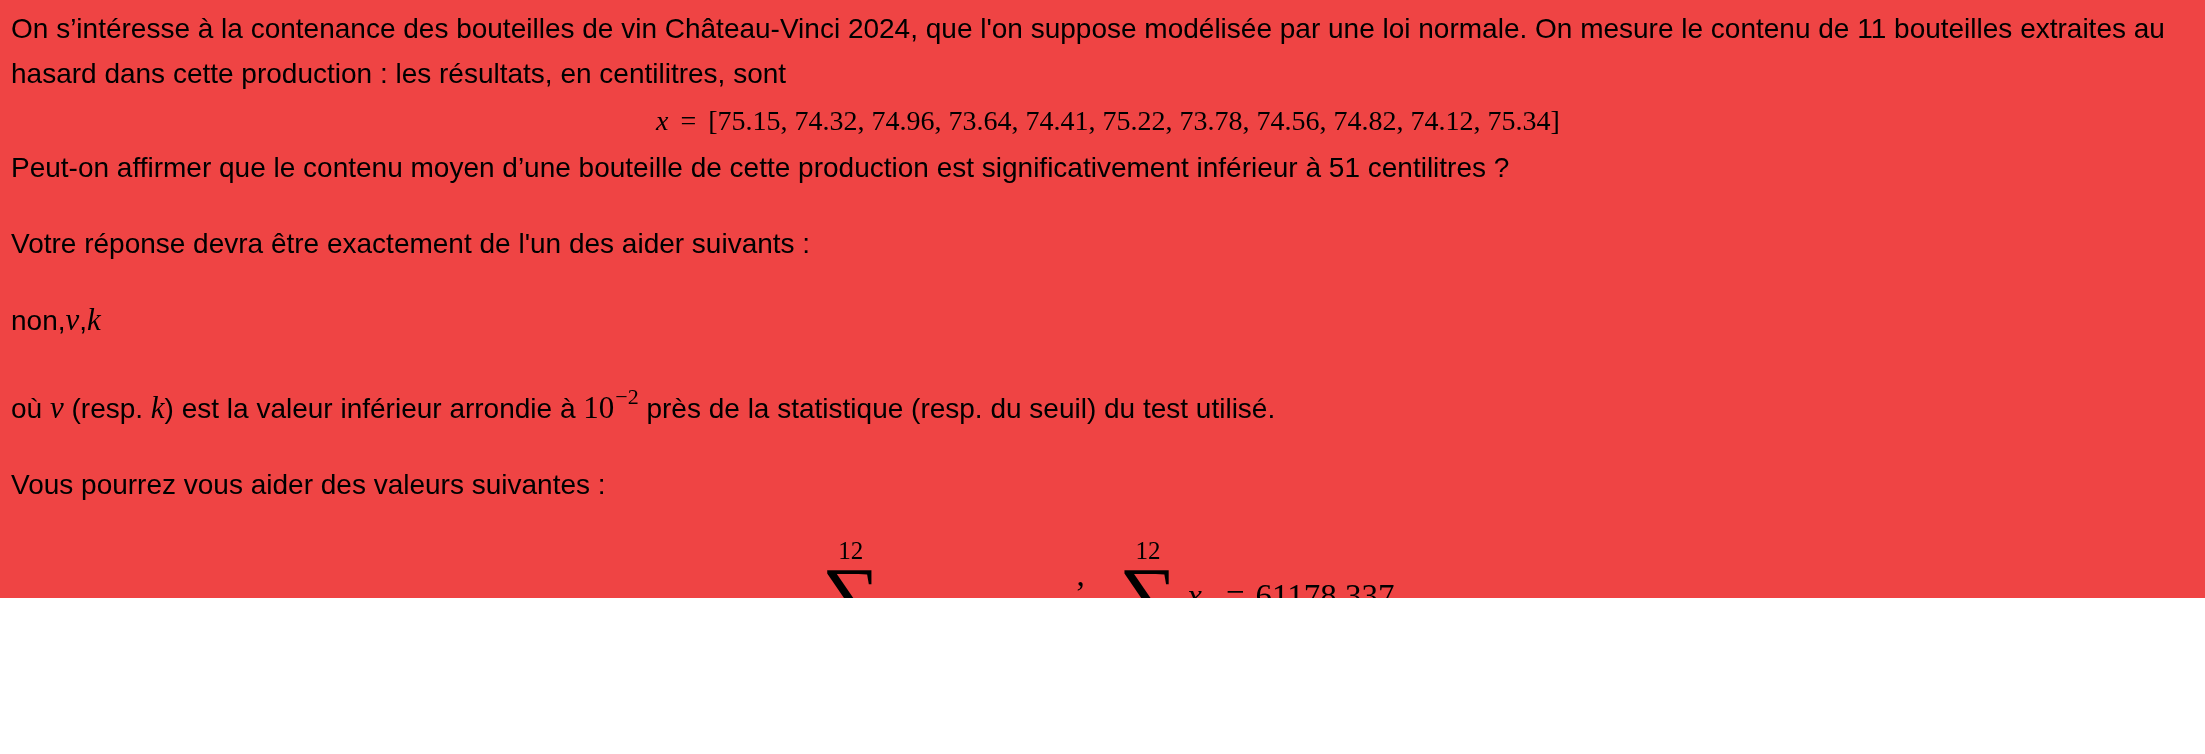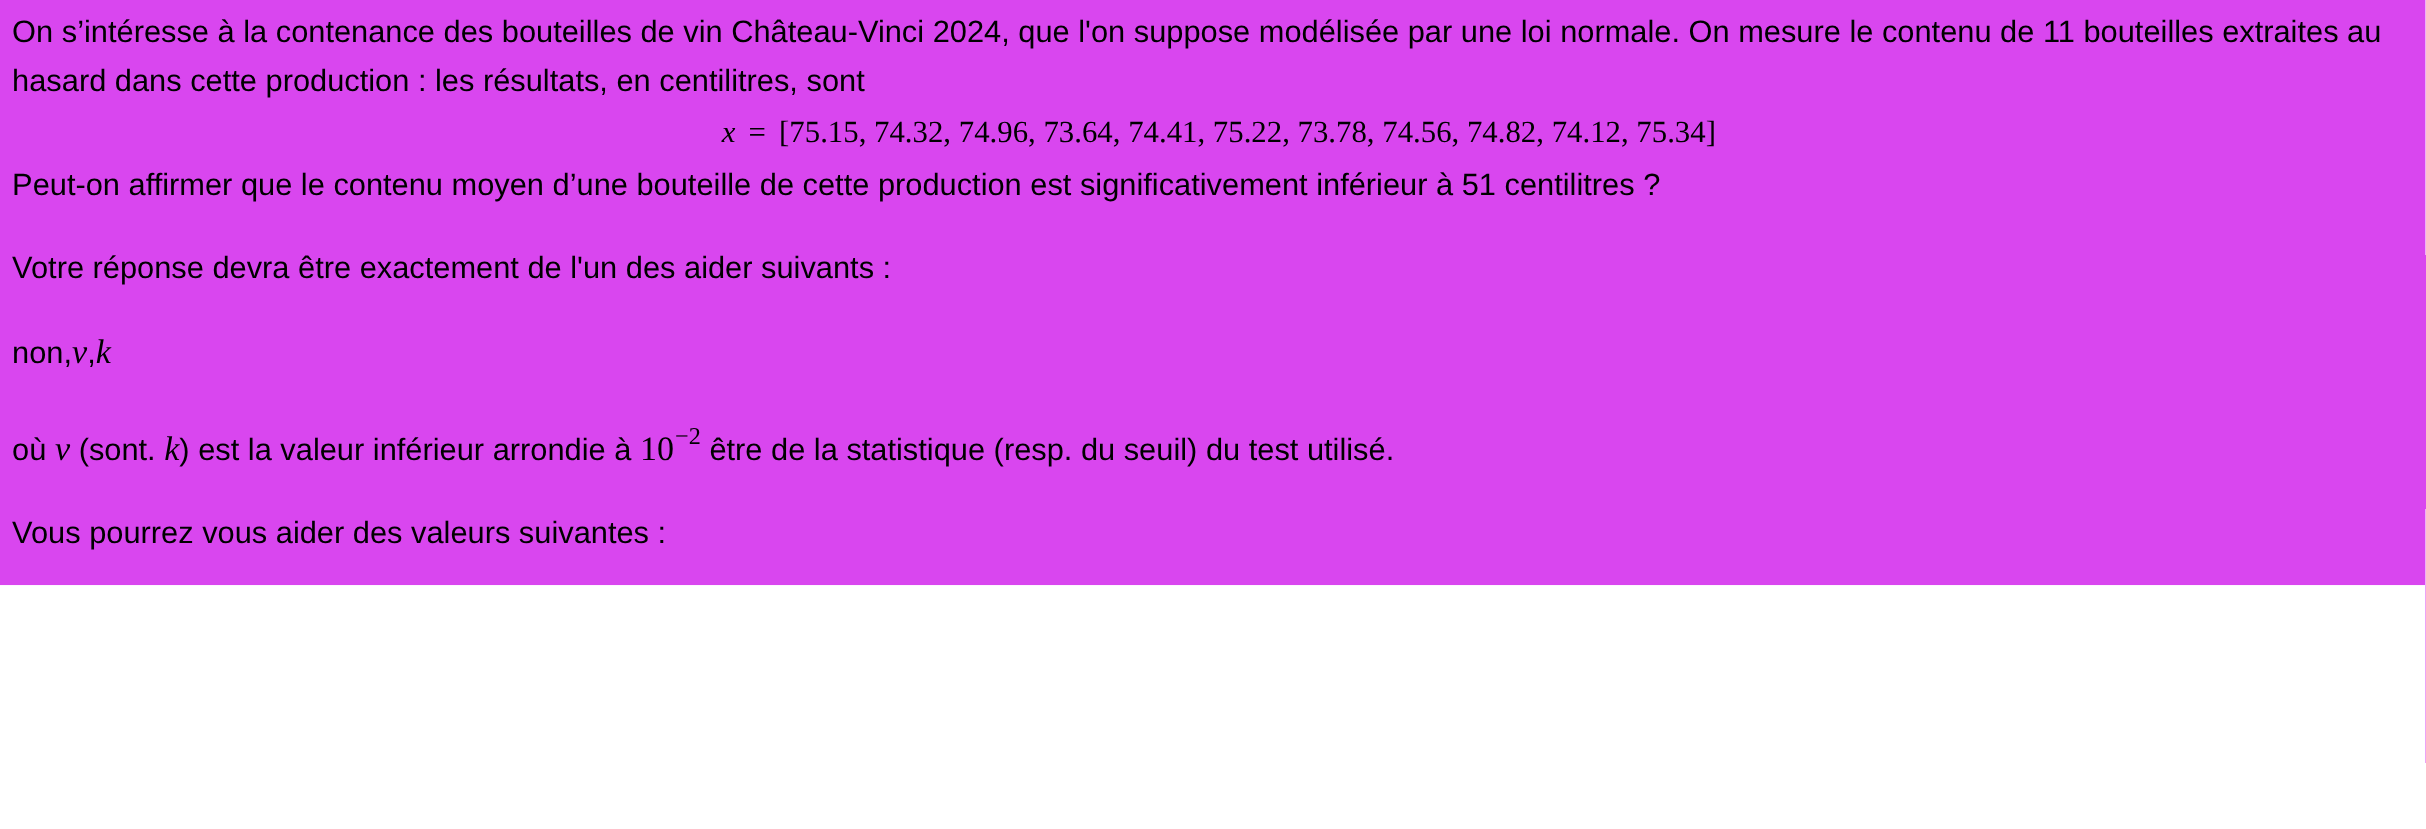--- a/index.html
+++ b/index.html
@@ -1,23 +1,23 @@
 <!DOCTYPE html>
 <html><head>
 <meta charset="utf-8">
 <style>
   html, body { margin: 0; padding: 0; background: #ffffff; }
   .page {
     position: relative;
     width: 2205px;
-    height: 532px;
+    height: 598px;
     box-sizing: border-box;
     padding: 6px 0 0 11px;
     overflow: hidden;
-    background: #d946ef;
+    background: #ef4444;
     color: #000000;
     font-family: "Liberation Sans", sans-serif;
     font-size: 28px;
     line-height: 45px;
   }
   .para { margin: 0 0 31px 0; }
   .block-line { display: block; }
   .mi { font-family: "Liberation Serif", serif; font-style: italic; }
   .math-line {
     display: block;
@@ -83,21 +83,21 @@
     <span class="block-line">On s’intéresse à la contenance des bouteilles de vin Château-Vinci 2024, que l'on suppose modélisée par une loi normale. On mesure le contenu de 11 bouteilles extraites au hasard dans cette production : les résultats, en centilitres, sont</span>
     <span class="math-line"><span class="mi">x</span><span class="eq">=</span><span>[75.15, 74.32, 74.96, 73.64, 74.41, 75.22, 73.78, 74.56, 74.82, 74.12, 75.34]</span></span>
     <span class="block-line">Peut-on affirmer que le contenu moyen d’une bouteille de cette production est significativement inférieur à 51 centilitres ?</span>
   </div>
 
   <div class="para">Votre réponse devra être exactement de l'un des aider suivants :</div>
 
   <div class="para"><span>non,</span><span class="opt-var">v</span><span>,</span><span class="opt-var">k</span></div>
 
 
-  <div class="para"><span>où </span><span class="opt-var">v</span><span> (sont. </span><span class="opt-var">k</span><span>) est la valeur inférieur arrondie à </span><span class="pow"><span>10</span><span class="exp">−2</span></span><span> être de la statistique (resp. du seuil) du test utilisé.</span></div>
+  <div class="para"><span>où </span><span class="opt-var">v</span><span> (resp. </span><span class="opt-var">k</span><span>) est la valeur inférieur arrondie à </span><span class="pow"><span>10</span><span class="exp">−2</span></span><span> près de la statistique (resp. du seuil) du test utilisé.</span></div>
 
   <div class="para">Vous pourrez vous aider des valeurs suivantes :</div>
 
   <div class="sums-row">
 
     <span class="sum-group">
       <span class="bigsum">
         <span class="sum-limit">12</span>
         <span class="sum-sigma">∑</span>
         <span class="sum-limit"><span class="mi">i</span><span>=1</span></span>

